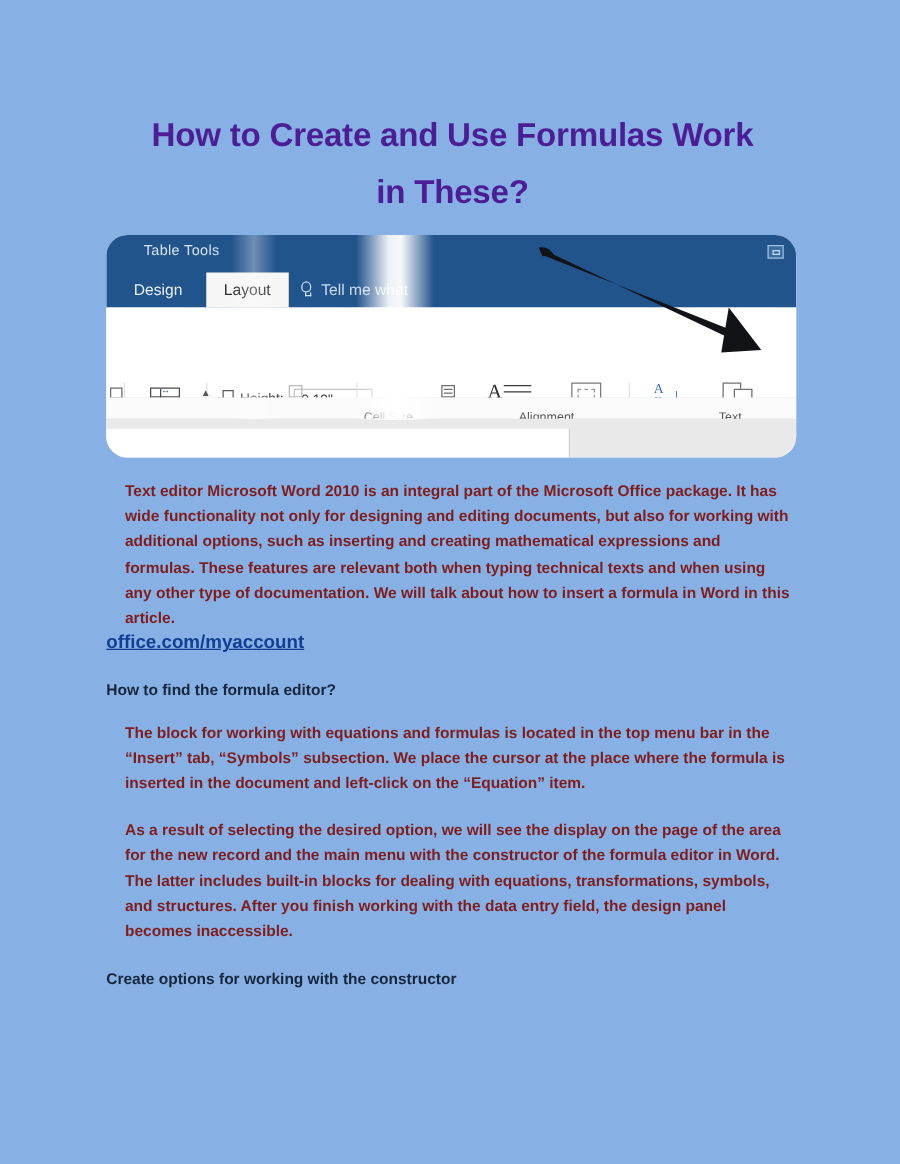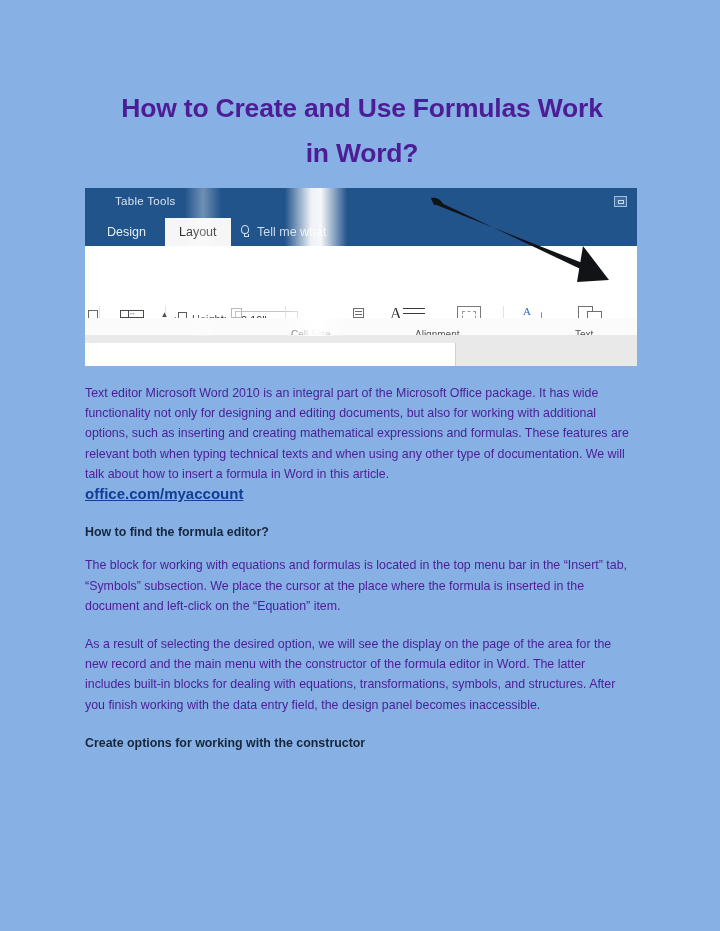--- a/index.html
+++ b/index.html
@@ -34,20 +34,21 @@
   
   .ribbon-shot {
     position: absolute;
     left: 85px;
     top: 188px;
     width: 552px;
     height: 178px;
     overflow: hidden;
     background: #ffffff;
     box-shadow: 0 0 0 0px rgba(0,0,0,0);
+    border-radius: 17px;
   }
   .ribbon-header {
     position: absolute;
     left: 0; top: 0;
     width: 552px;
     height: 58px;
     background: #22548c;
   }
   .tt-label {
     position: absolute;
@@ -447,23 +448,23 @@
   
   .content {
     position: absolute;
     left: 85px;
     top: 383px;
     width: 548px;
   }
   .para {
     font-size: 12.4px;
     line-height: 20.2px;
-    color: #4c1d95;
-    margin: 0 0 10px 0;
-    font-weight: 400;
+    color: #7f1d1d;
+    margin: 0 0 10px 15px;
+    font-weight: 700;
   }
   .para.tight { margin-bottom: 0; }
   .link {
     display: inline-block;
     font-size: 15px;
     line-height: 20.2px;
     font-weight: bold;
     color: #123f95;
     text-decoration: underline;
     margin: 0 0 18px 0;
@@ -475,21 +476,21 @@
     color: #16263c;
     margin: 0 0 13px 0;
   }
   .gap-lg { height: 8px; }
 </style>
 </head>
 <body>
 
 <div class="page-title">
   <div class="title-line-1">How to Create and Use Formulas Work</div>
-  <div class="title-line-2">in Word?</div>
+  <div class="title-line-2">in These?</div>
 </div>
 
 <div class="ribbon-shot">
 
   <div class="ribbon-header">
     <span class="tt-label">Table Tools</span>
     <span class="restore-icon"></span>
   </div>
 
   <div class="tabs-row">

